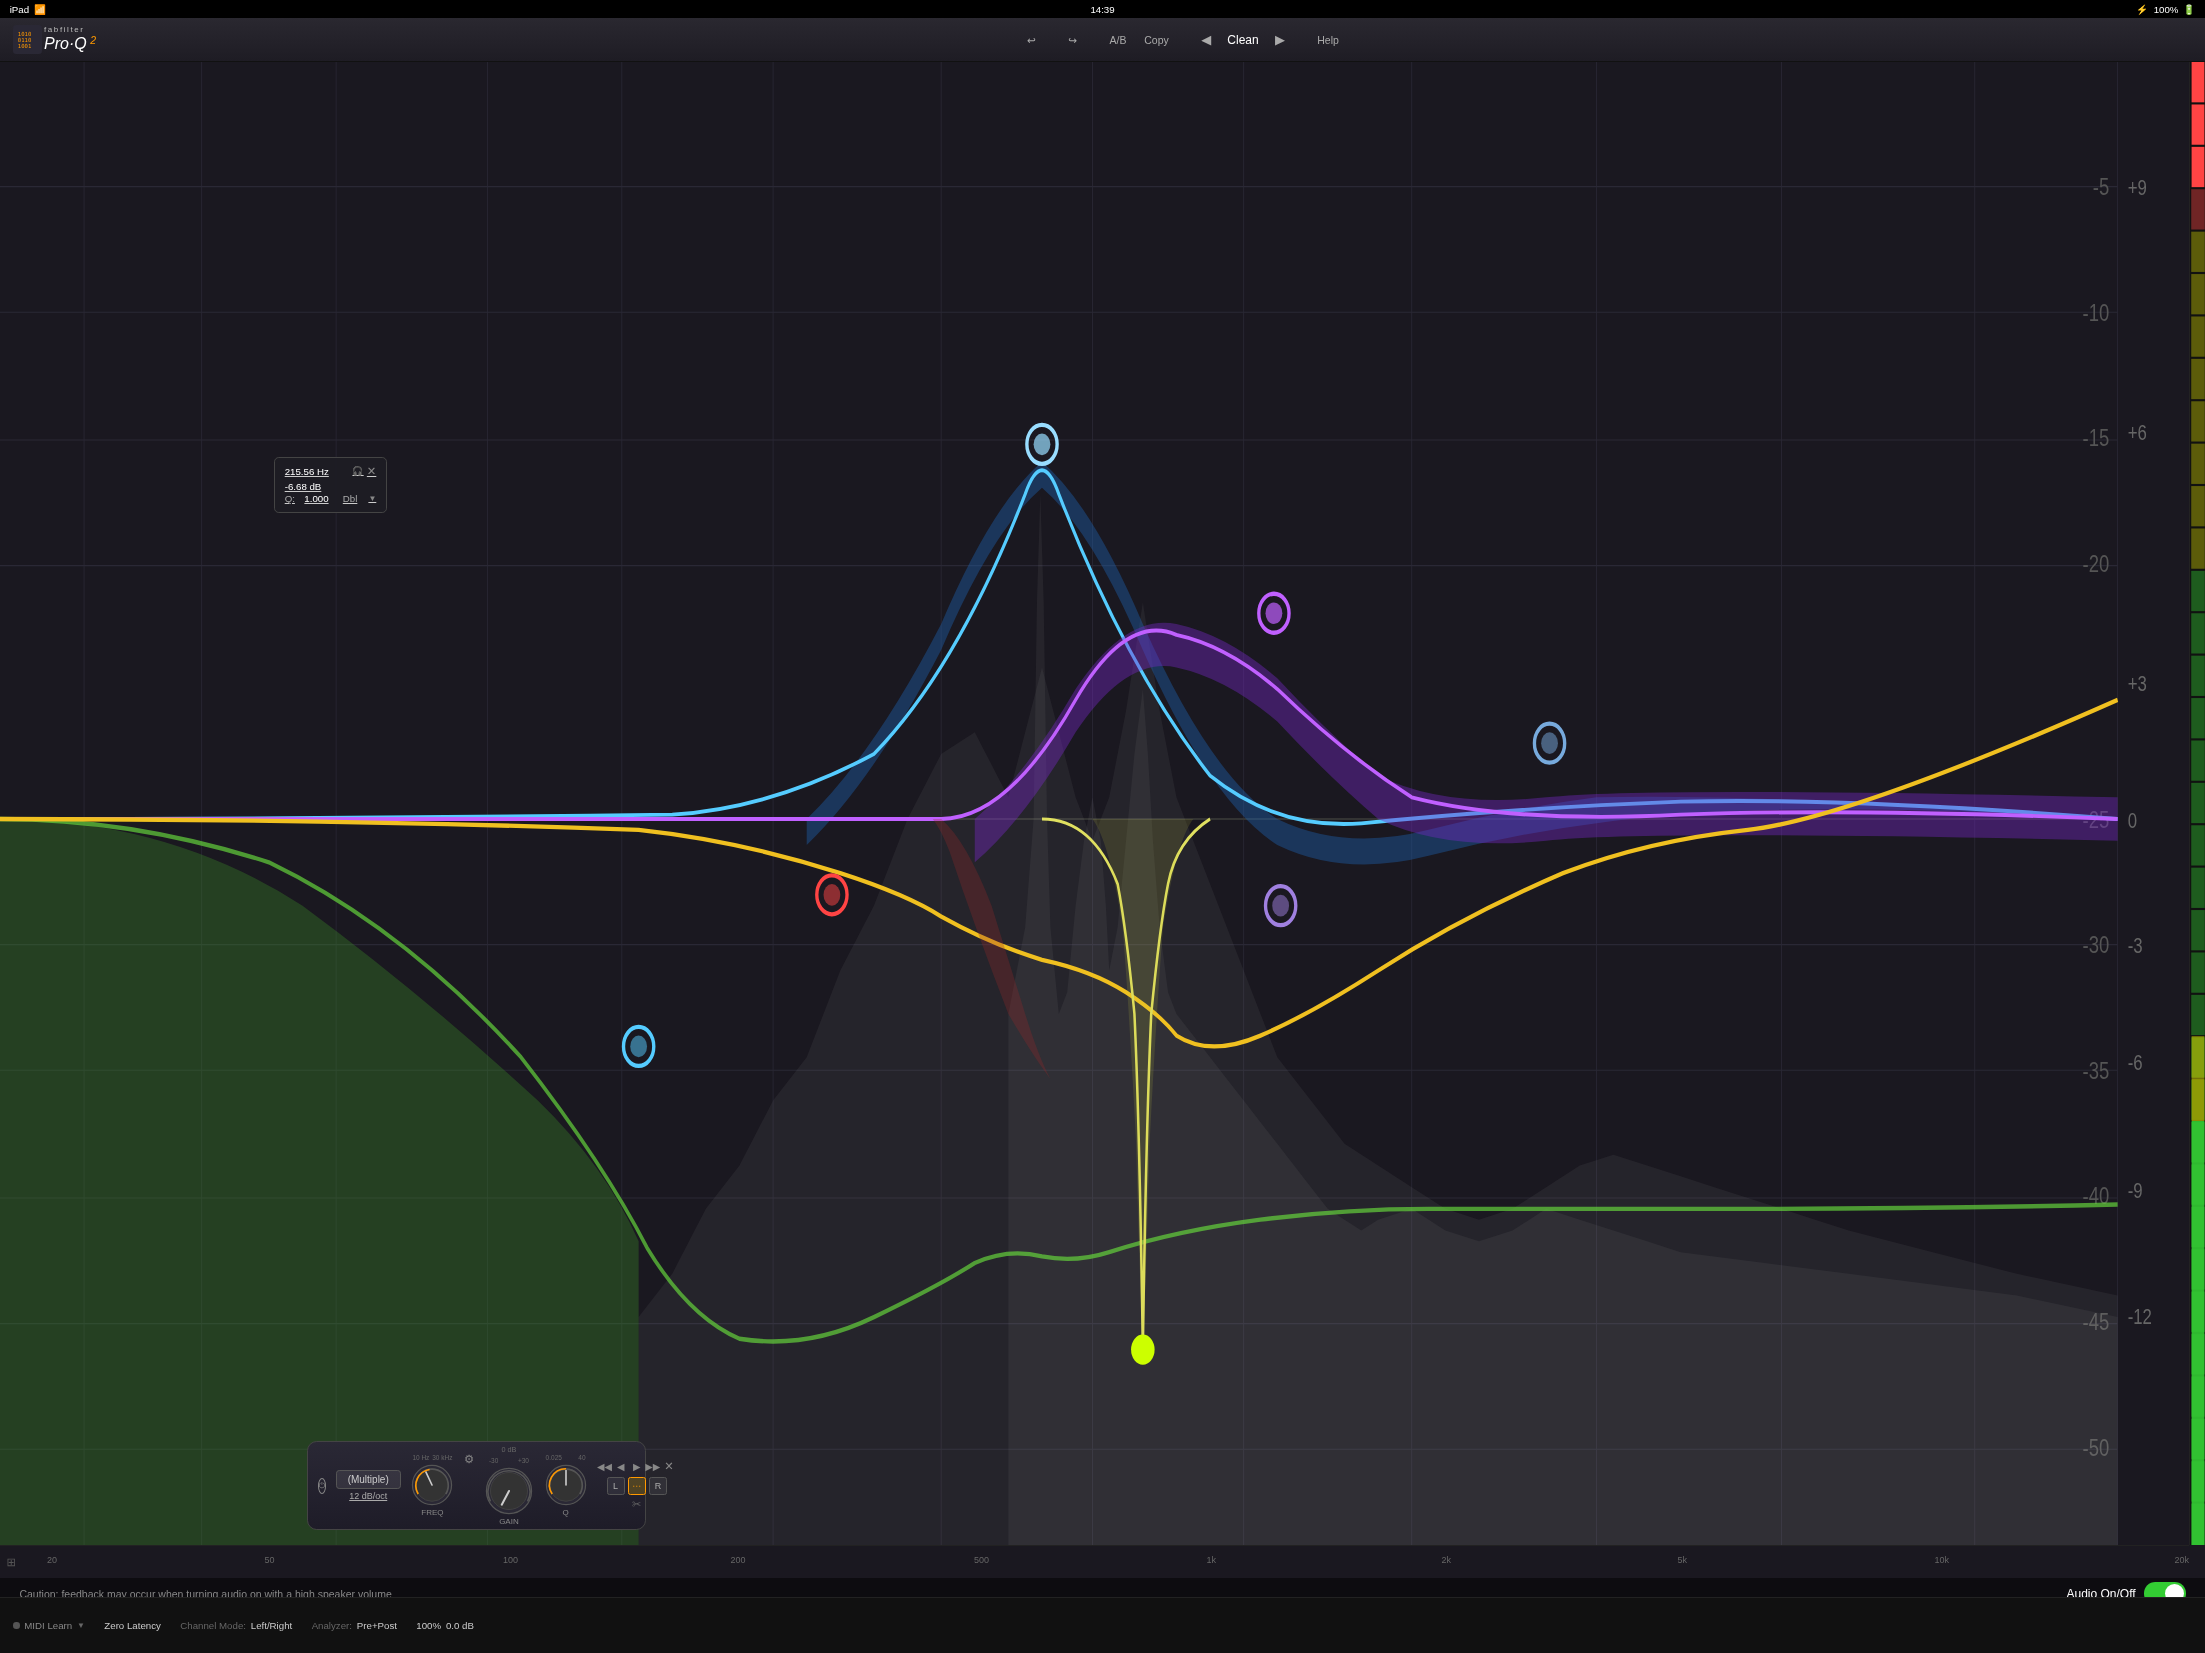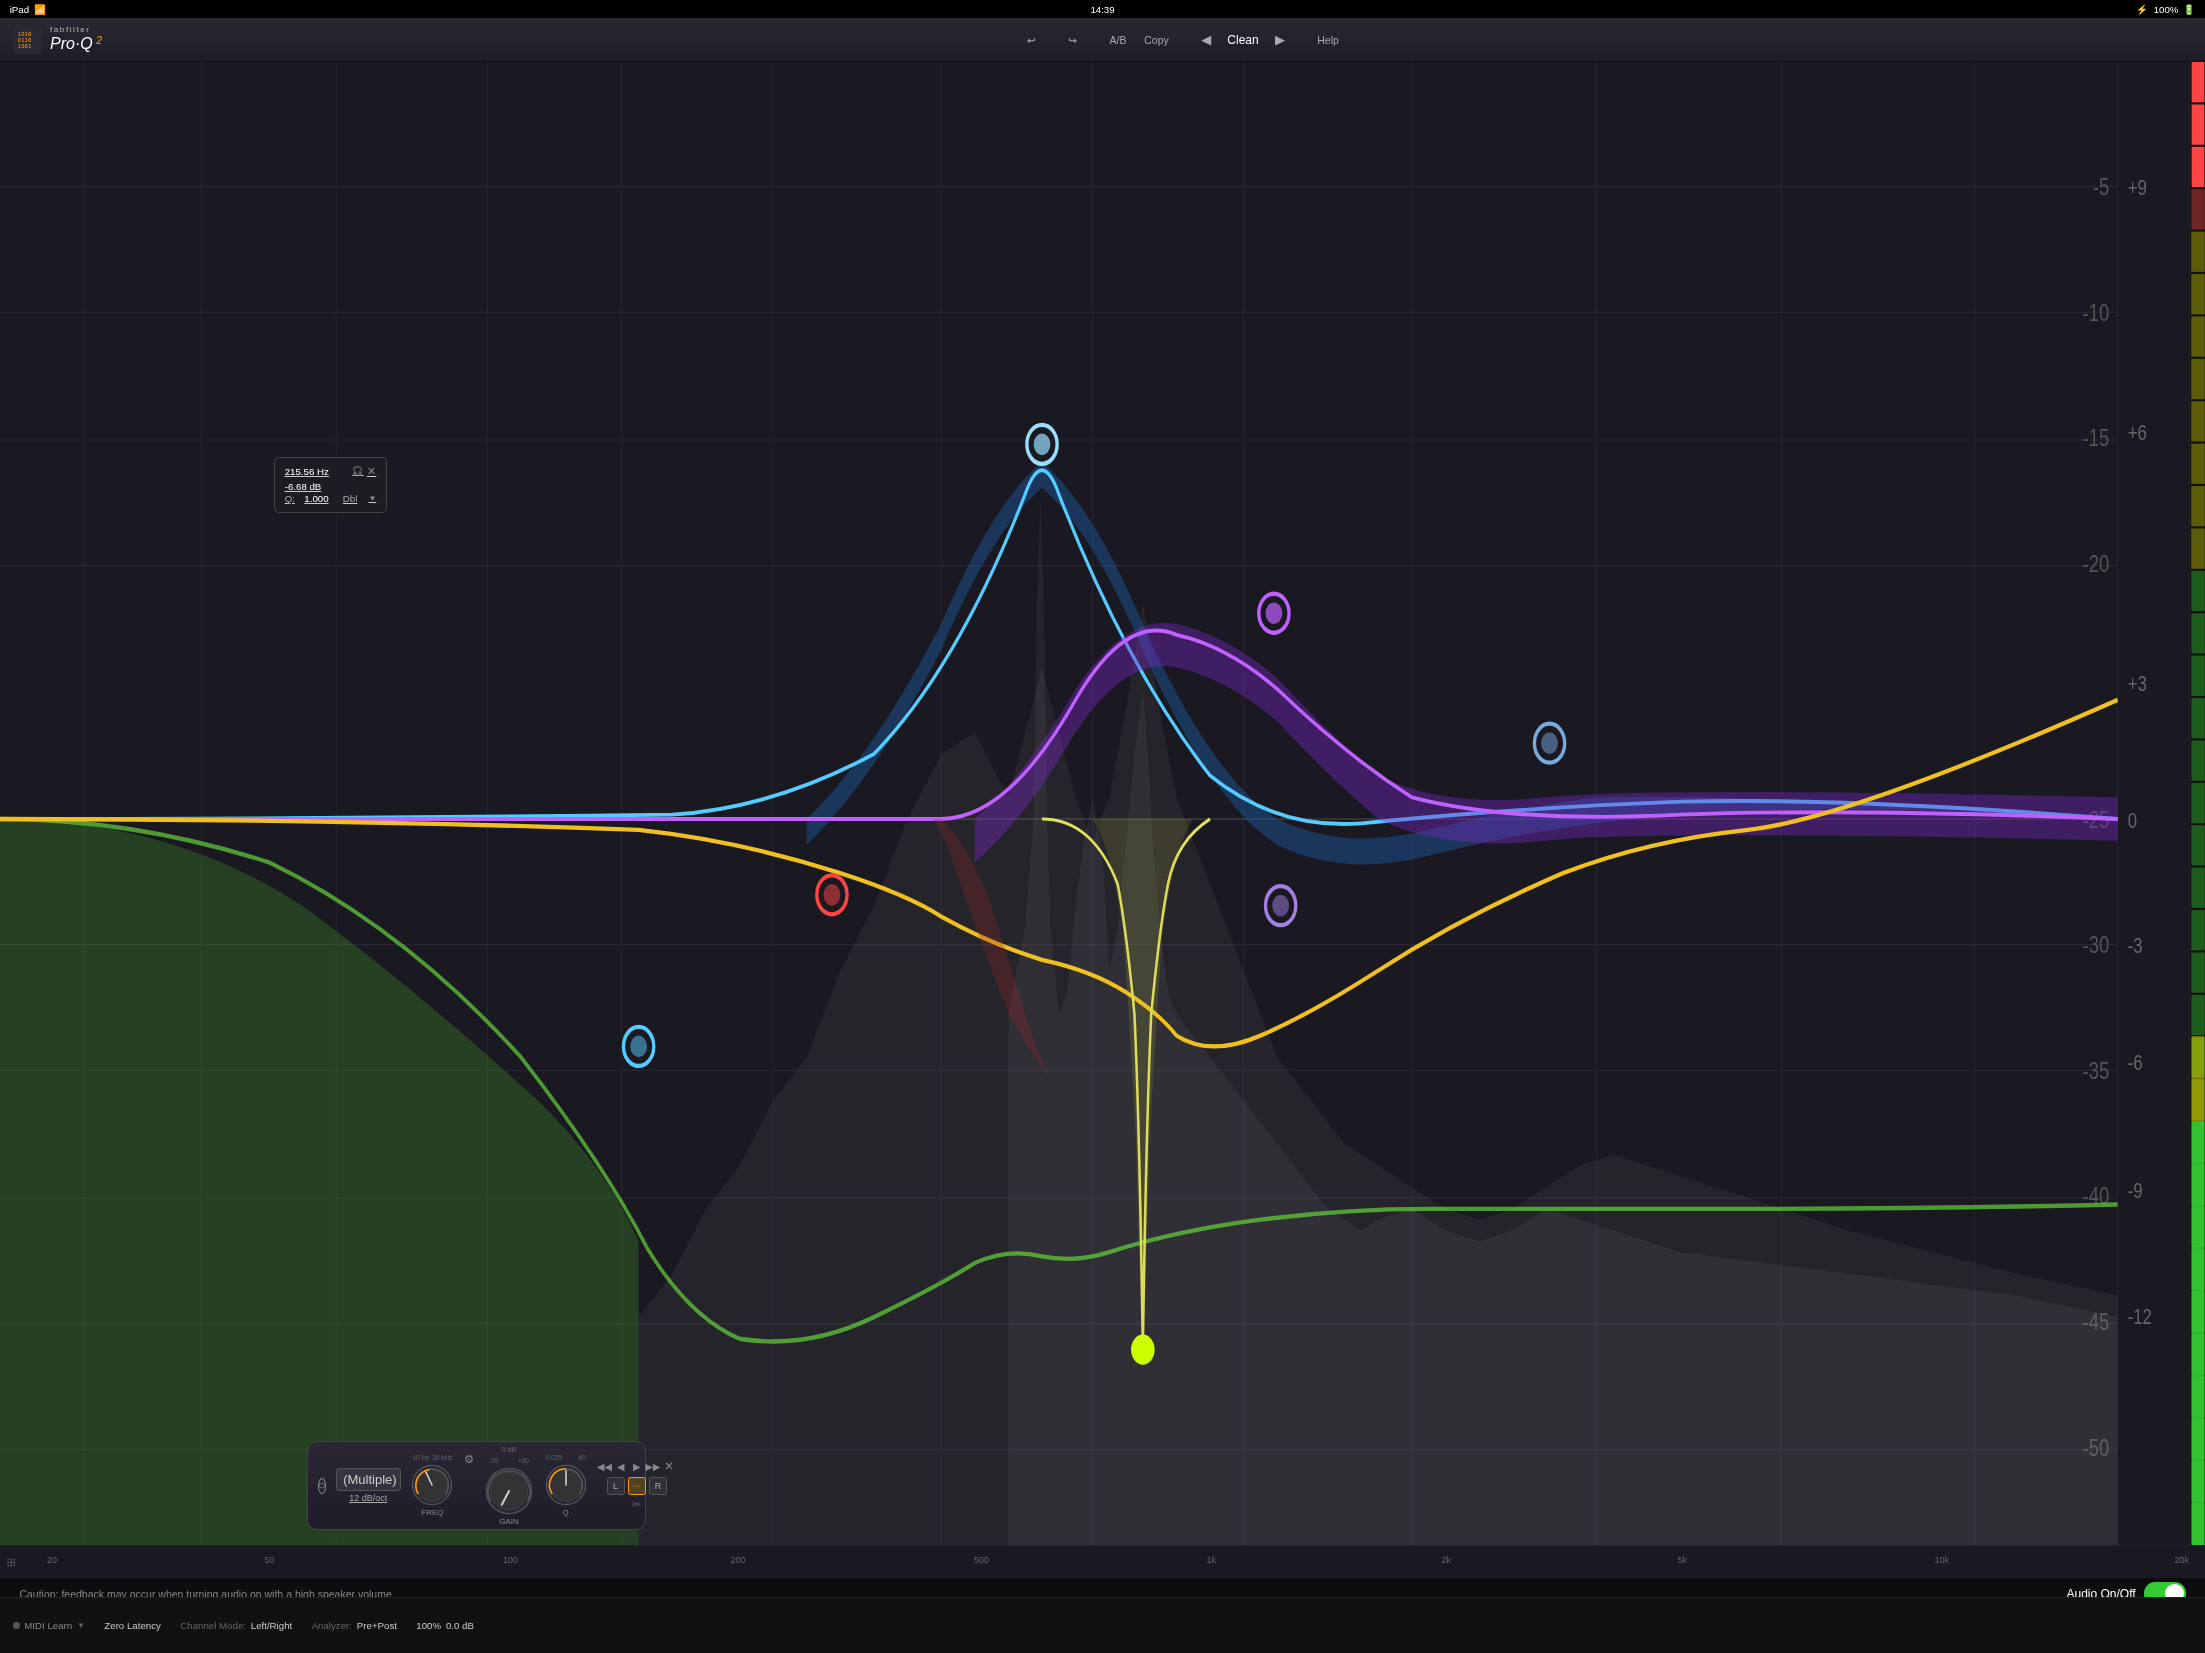--- a/index.html
+++ b/index.html
@@ -39,21 +39,21 @@
       border-bottom: 0.8px solid #111;
       display: flex;
       align-items: center;
       z-index: 90;
     }
 
     #logo-area {
       display: flex;
       align-items: center;
       padding: 0 13px;
-      gap: 8px;
+      gap: 2px;
       min-width: 161px;
     }
     #logo-icon {
       width: 29px; height: 29px;
     }
     #logo-text-area { display: flex; flex-direction: column; }
     .logo-pro { color: #fff; }
     .logo-2 { color: #f90; font-size: 11.3px; vertical-align: super; }
 
     #top-controls {
@@ -185,21 +185,21 @@
       cursor: pointer;
       font-size: 8px;
       color: #888;
     }
 
     .fp-type-select {
       background: rgba(255,255,255,0.08);
       border: 0.8px solid #555;
       border-radius: 3.2px;
       color: #ccc;
-      font-size: 13px;
+      font-size: 10px;
       padding: 3.2px 6.5px;
       width: 65px;
       text-align: center;
     }
 
     .fp-slope {
       font-size: 9px;
       color: #aaa;
       text-decoration: underline;
     }

